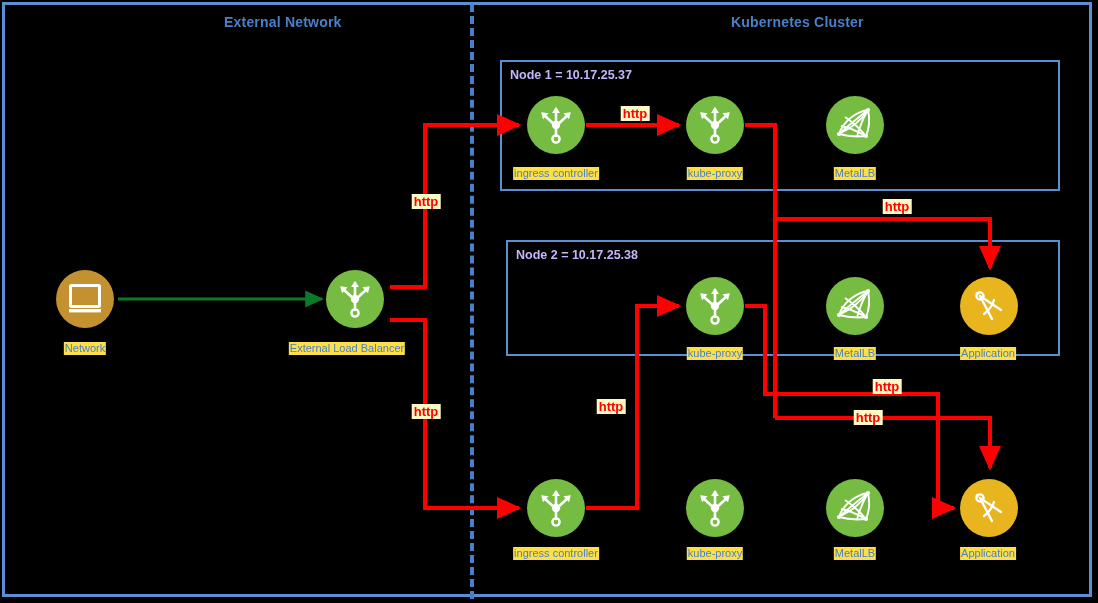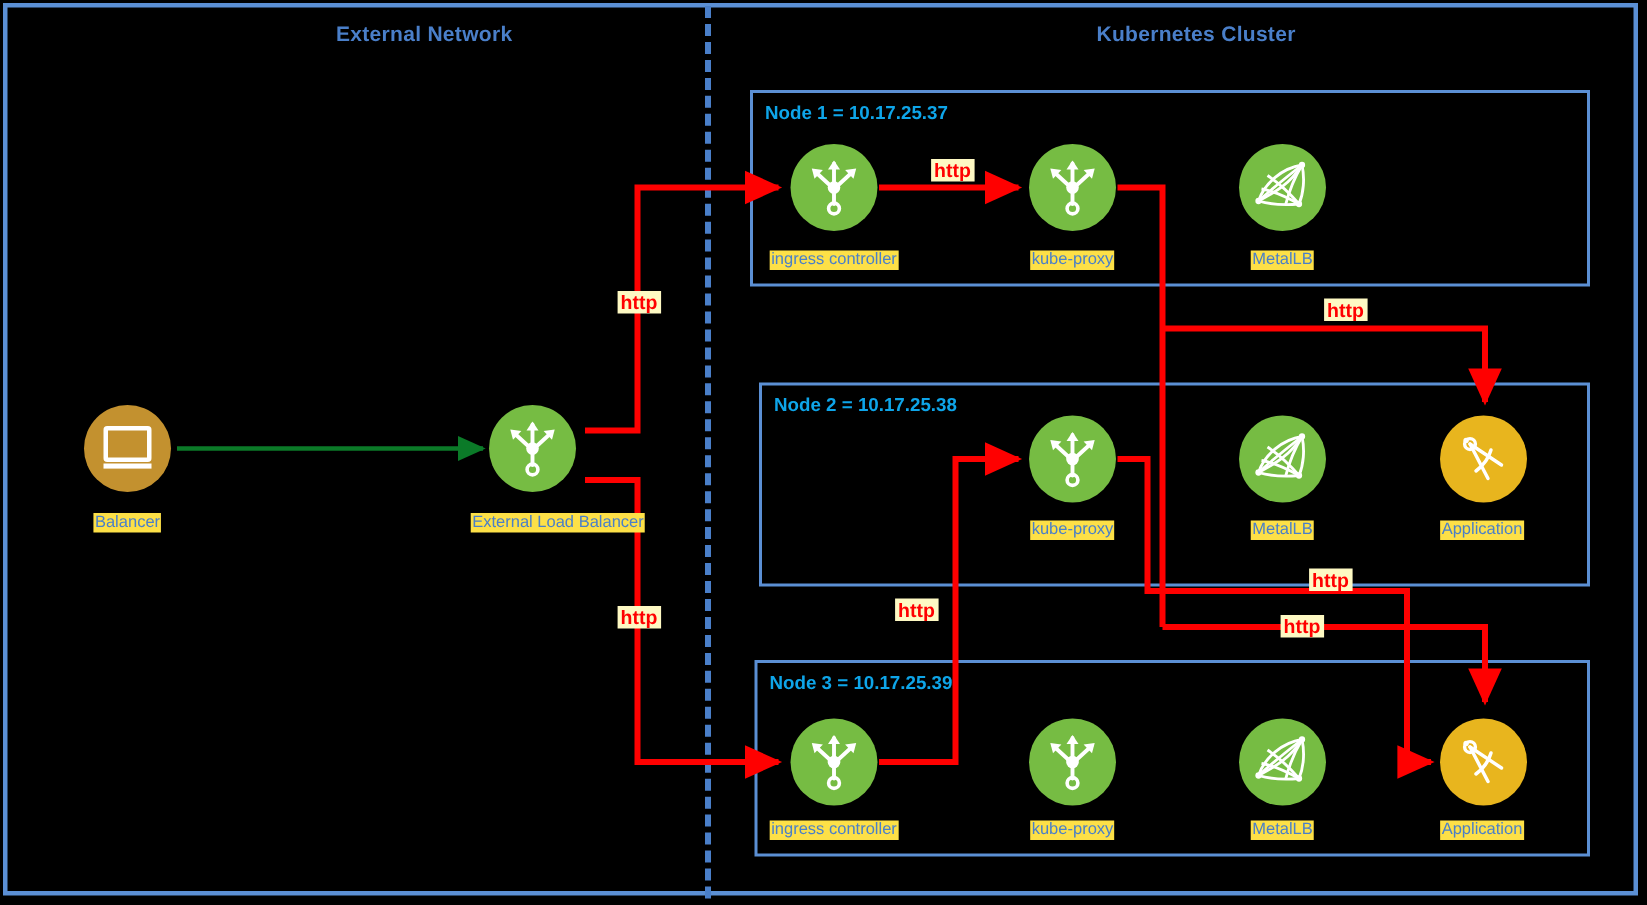--- a/index.html
+++ b/index.html
@@ -53,28 +53,28 @@
   .node-box {
     position: absolute;
     border: 2px solid #5b8fd4;
     box-sizing: border-box;
     background: transparent;
   }
   .node-label {
     position: absolute;
     left: 8px;
     top: 6px;
-    color: #0ea5e9;
+    color: #c4b5fd;
     font-weight: bold;
     font-size: 12.5px;
     white-space: nowrap;
     text-align: center;
   }
   #node-box-1 { left: 500px; top: 60px;  width: 560px; height: 131px; }
-  #node-box-2 { left: 506px; top: 255px; width: 554px; height: 136px; }
+  #node-box-2 { left: 506px; top: 240px; width: 554px; height: 116px; }
   #node-box-3 { left: 503px; top: 440px; width: 557px; height: 131px; }
 
   
   .icon-node {
     position: absolute;
     width: 58px;
     height: 58px;
     border-radius: 50%;
     display: flex;
     align-items: center;
@@ -138,23 +138,20 @@
   <div class="zone-divider"></div>
 
   <div class="zone-title" id="zone-title-external">External Network</div>
   <div class="zone-title" id="zone-title-cluster">Kubernetes Cluster</div>
 
   <div class="node-box" id="node-box-1">
     <div class="node-label">Node 1 = 10.17.25.37</div>
   </div>
   <div class="node-box" id="node-box-2">
     <div class="node-label">Node 2 = 10.17.25.38</div>
-  </div>
-  <div class="node-box" id="node-box-3">
-    <div class="node-label">Node 3 = 10.17.25.39</div>
   </div>
 
   <svg id="wires" viewBox="0 0 1098 603" xmlns="http://www.w3.org/2000/svg">
     <defs>
       <marker id="arrow-red" markerWidth="7" markerHeight="7" refX="5.6" refY="3.1" orient="auto" markerUnits="strokeWidth">
         <path d="M0,0.3 L6.2,3.1 L0,5.9 z" fill="#ff0000"></path>
       </marker>
       <marker id="arrow-green" markerWidth="7" markerHeight="7" refX="5.6" refY="3.1" orient="auto" markerUnits="strokeWidth">
         <path d="M0,0.3 L6.2,3.1 L0,5.9 z" fill="#0b7a28"></path>
       </marker>
@@ -178,40 +175,40 @@
 
     <path d="M745,306 L765,306 L765,394 L938,394 L938,508 L954,508" stroke="#ff0000" stroke-width="4" fill="none" marker-end="url(#arrow-red)"></path>
   </svg>
 
   <div class="icon-node gold" style="left:56px; top:270px;">
     <svg width="34" height="30" viewBox="0 0 34 30">
       <rect x="2.5" y="1.5" width="29" height="21" rx="1" fill="none" stroke="#ffffff" stroke-width="3"></rect>
       <rect x="1" y="25" width="32" height="3.4" fill="#ffffff"></rect>
     </svg>
   </div>
-  <div class="icon-caption" style="left:85px; top:342px;">Balancer</div>
+  <div class="icon-caption" style="left:85px; top:342px;">Network</div>
 
   <div class="icon-node green" style="left:326px; top:270px;">
     <svg width="38" height="40" viewBox="0 0 38 40">
       <g stroke="#ffffff" stroke-width="2.6" fill="none" stroke-linecap="round">
         <path d="M19,21 L19,4"></path>
         <path d="M19,21 L6.5,9.5"></path>
         <path d="M19,21 L31.5,9.5"></path>
         <path d="M19,20 L19,31"></path>
       </g>
       <g fill="#ffffff">
         <path d="M19,2 L23,8 L15,8 z"></path>
         <path d="M4.2,7.3 L11.6,8.3 L6.0,14.2 z"></path>
         <path d="M33.8,7.3 L32.0,14.2 L26.4,8.3 z"></path>
       </g>
       <circle cx="19" cy="20" r="4.2" fill="#ffffff"></circle>
       <circle cx="19" cy="34" r="3.6" fill="none" stroke="#ffffff" stroke-width="2.4"></circle>
     </svg>
   </div>
-  <div class="icon-caption" style="left:372px; top:342px;">External Load Balancer</div>
+  <div class="icon-caption" style="left:347px; top:342px;">External Load Balancer</div>
 
 
   <div class="icon-node green" style="left:527px; top:96px;">
     <svg width="38" height="40" viewBox="0 0 38 40">
       <g stroke="#ffffff" stroke-width="2.6" fill="none" stroke-linecap="round">
         <path d="M19,21 L19,4"></path>
           <path d="M19,21 L6.5,9.5"></path>
           <path d="M19,21 L31.5,9.5"></path>
           <path d="M19,20 L19,31"></path>
       </g>

